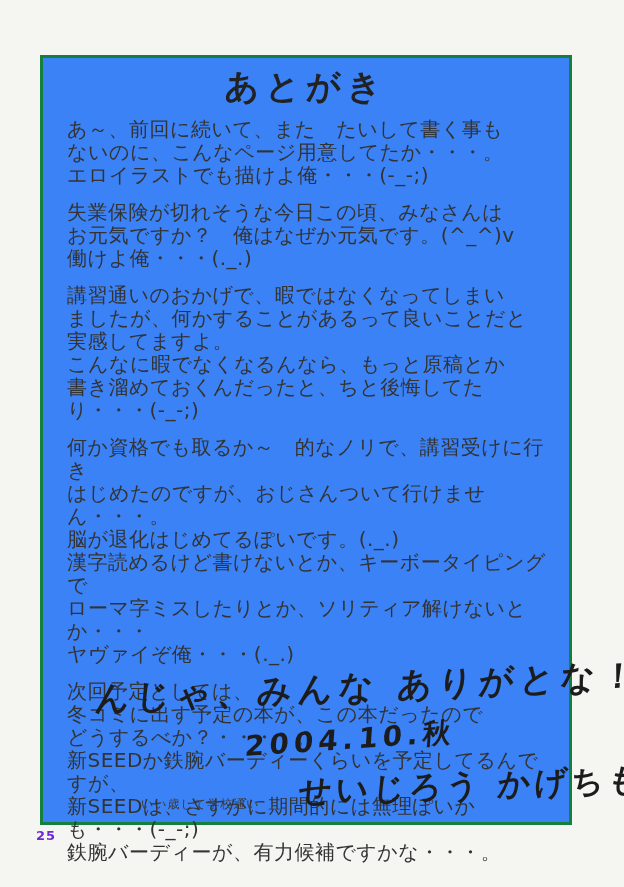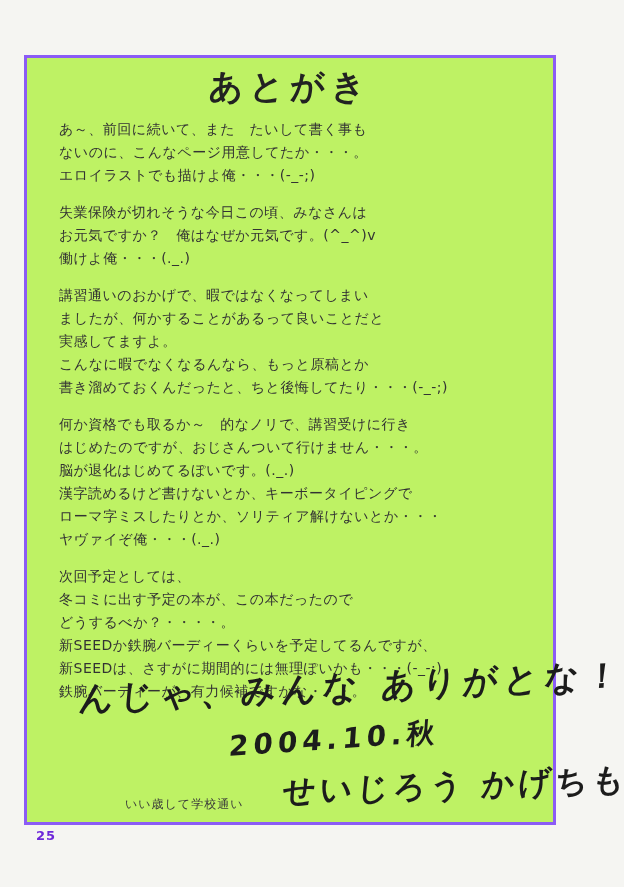--- a/index.html
+++ b/index.html
@@ -14,42 +14,42 @@
     color: #333;
     position: relative;
     overflow: hidden;
   }
   .scan-page {
     position: absolute;
     inset: 0;
   }
   .frame {
     position: absolute;
-    left: 24px;
+    left: 40px;
     top: 55px;
     width: 526px;
     height: 764px;
-    border: 3px solid #8b5cf6;
-    background: #bef264;
+    border: 3px solid #15803d;
+    background: #3b82f6;
     box-sizing: content-box;
   }
   .title {
     margin: 6px 0 8px 0;
     text-align: center;
     font-size: 34px;
     font-weight: bold;
     color: #222;
     letter-spacing: 6px;
   }
   .body-text {
     padding: 0 18px 0 24px;
   }
   .para {
-    margin: 0 0 14px 8px;
-    font-size: 14px;
+    margin: 0 0 14px 0;
+    font-size: 20px;
     line-height: 23px;
     white-space: pre-line;
     color: #333;
     letter-spacing: 0.5px;
   }
   .hw {
     position: absolute;
     color: #1c1c1c;
     font-weight: bold;
     white-space: nowrap;

